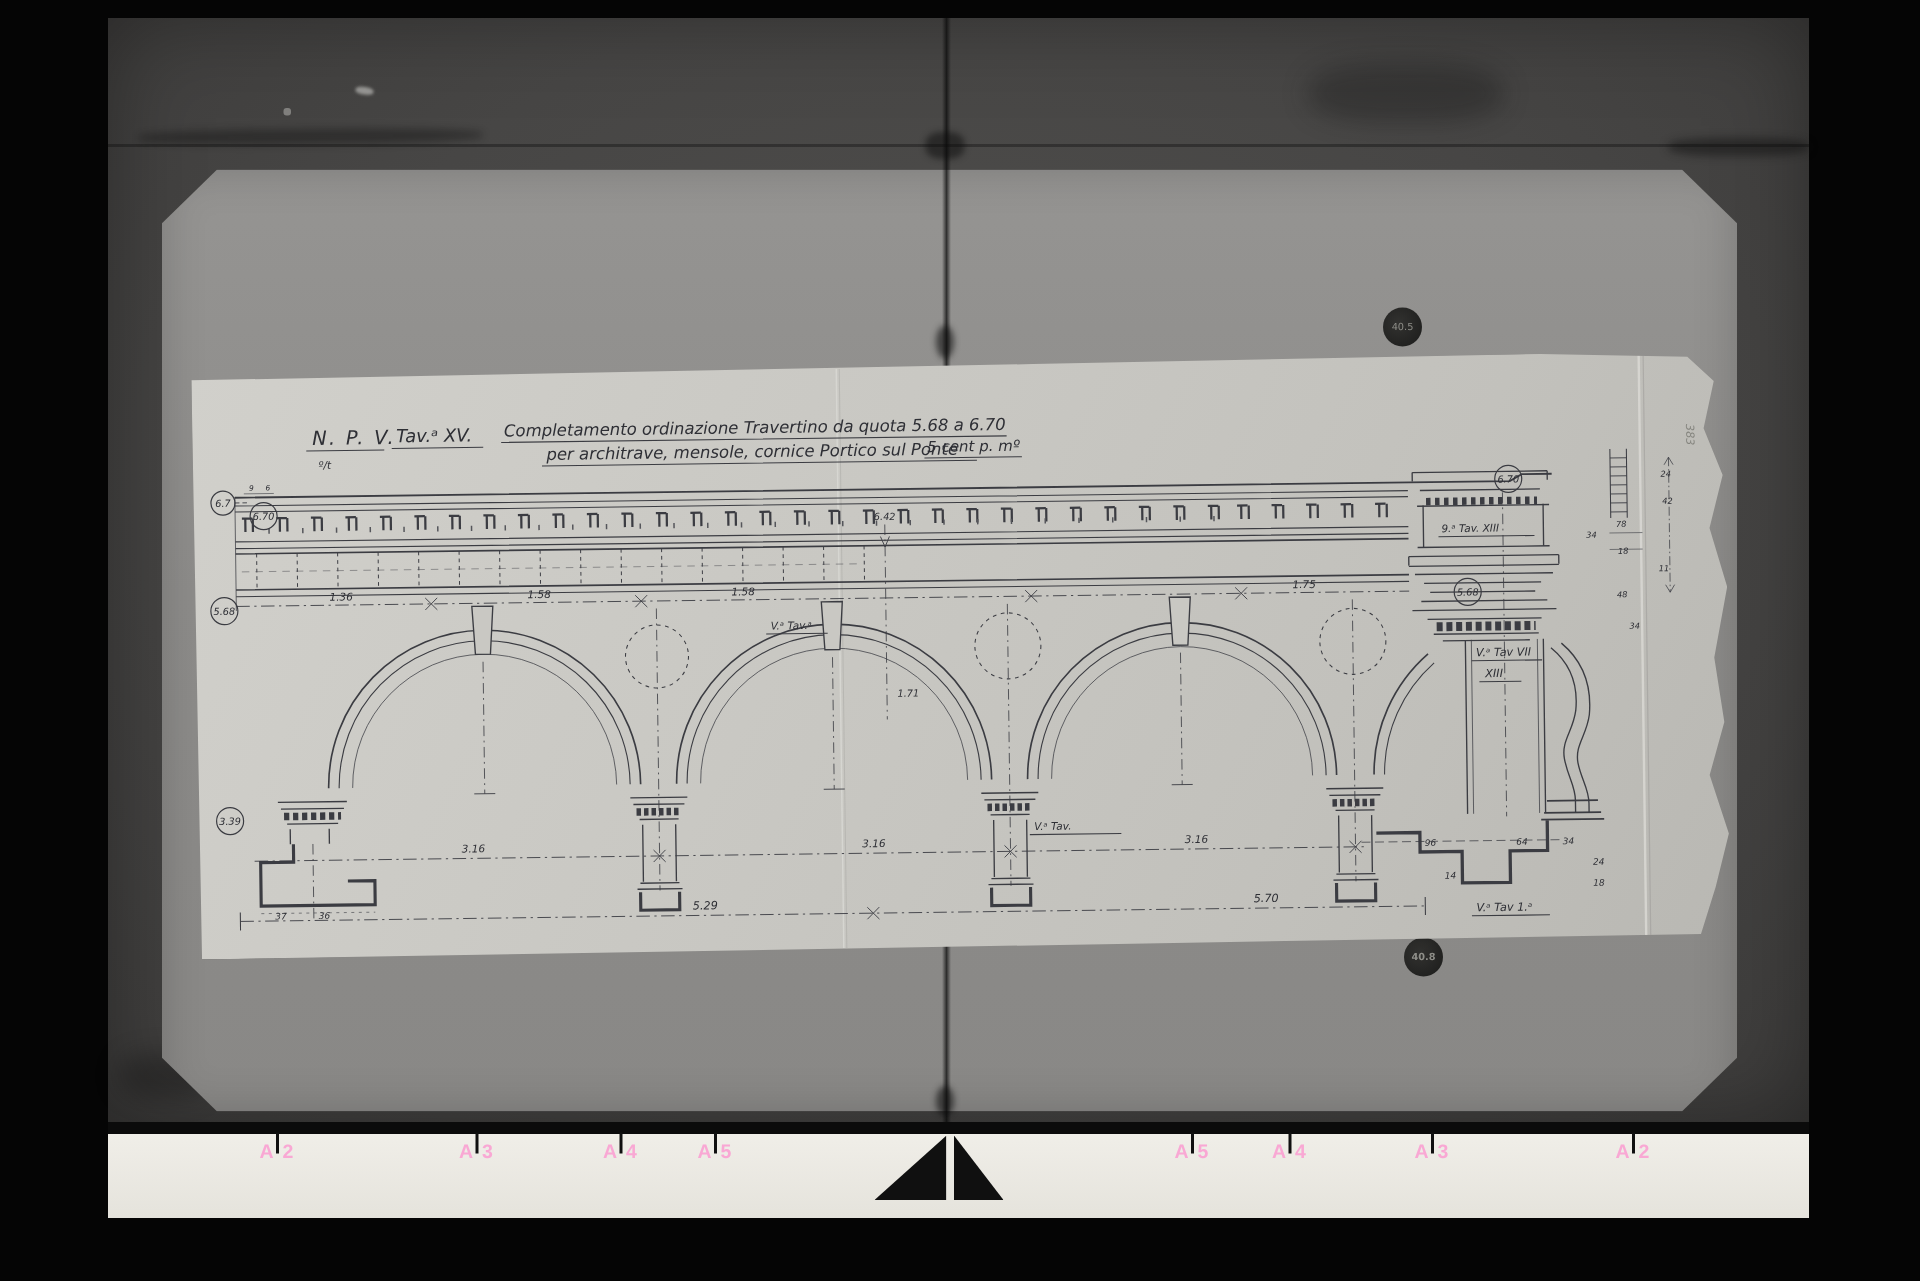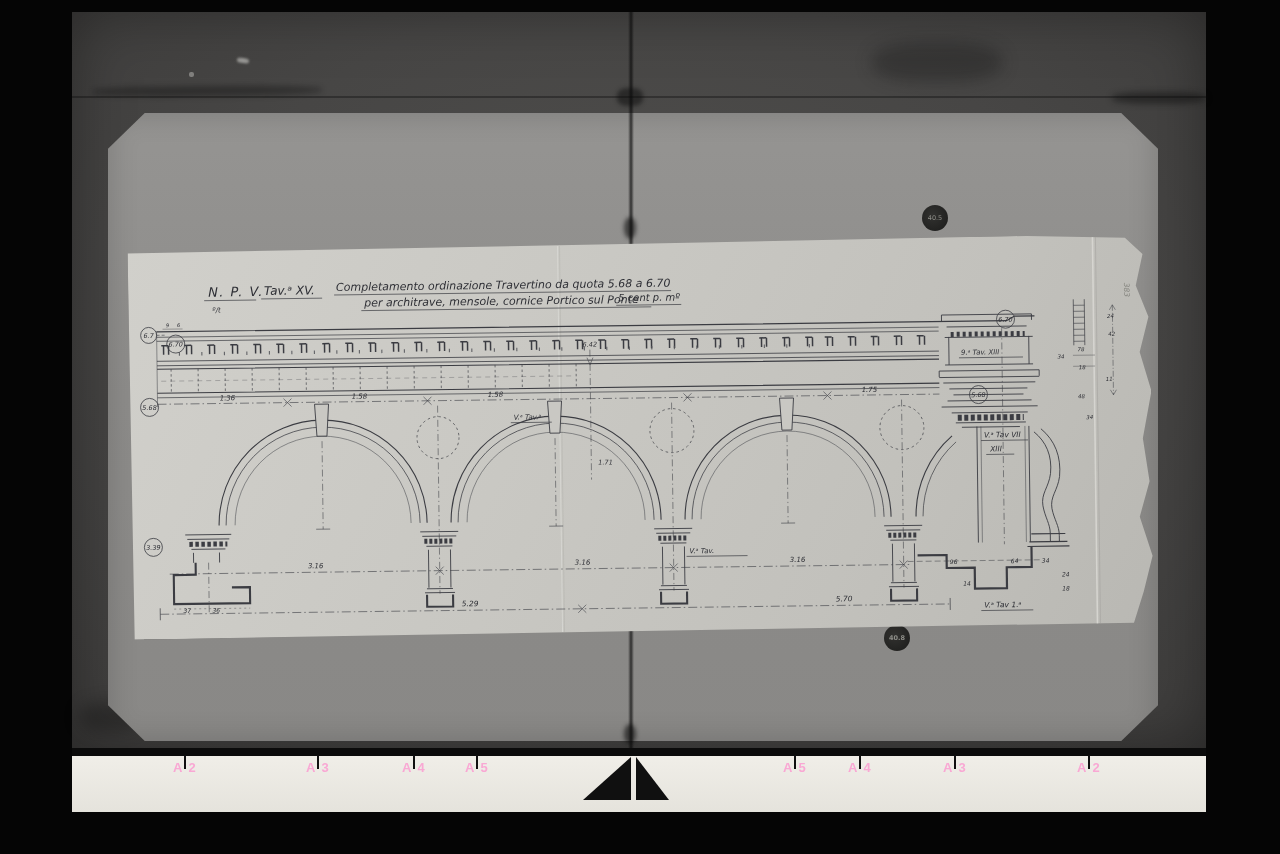--- a/index.html
+++ b/index.html
@@ -25,21 +25,21 @@
   .seam{position:absolute;left:556px;top:0;width:6px;height:736px;z-index:3;
         background:linear-gradient(90deg,rgba(10,10,10,0),rgba(10,10,10,.72),rgba(10,10,10,0));}
   .blob{position:absolute;width:12px;border-radius:50%;background:rgba(8,8,8,.6);filter:blur(2px);z-index:3;}
   .b1{left:552px;top:205px;height:22px;}
   .b2{left:552px;top:712px;height:20px;}
   .stamp{position:absolute;width:26px;height:26px;border-radius:50%;z-index:4;opacity:.95;
          background:radial-gradient(circle at 40% 40%,#2d2d2b,#161615);
          color:#8f8f89;font:6.5px "DejaVu Sans",sans-serif;
          display:flex;align-items:center;justify-content:center;}
   .stamp-top{left:850px;top:193px;}
-  .stamp-bottom{left:812px;top:613px;font-weight:bold;}
+  .stamp-bottom{left:864px;top:613px;font-weight:bold;}
   .sheet{position:absolute;left:56px;top:229px;width:1024px;height:392px;z-index:5;
          transform:rotate(-.75deg);
          background:linear-gradient(118deg,#d1d0cb 0%,#c9c8c3 40%,#c2c1bc 72%,#b9b8b3 100%);
          clip-path:polygon(0.2% 1.5%,55% 0.6%,88% 0%,97.6% 0.8%,99.3% 5%,98.6% 13%,99.8% 21%,98.9% 30%,100% 40%,99.1% 52%,99.7% 63%,98.7% 72%,99.9% 82%,99% 91%,98% 99%,60% 99.4%,0.4% 100%);
          box-shadow:2px 4px 9px rgba(0,0,0,.45);}
   .sheet svg{position:relative;z-index:1;display:block;}
   .ruler-bar{position:absolute;left:0;top:736px;width:1134px;height:8px;background:#0b0b0b;z-index:6;}
   .ruler-strip{position:absolute;left:0;top:744px;width:1134px;height:56px;z-index:6;
                background:linear-gradient(180deg,#f0eee8,#e5e3dc);}
   .rlabel{position:absolute;top:748px;z-index:7;color:#f9a8d4;

